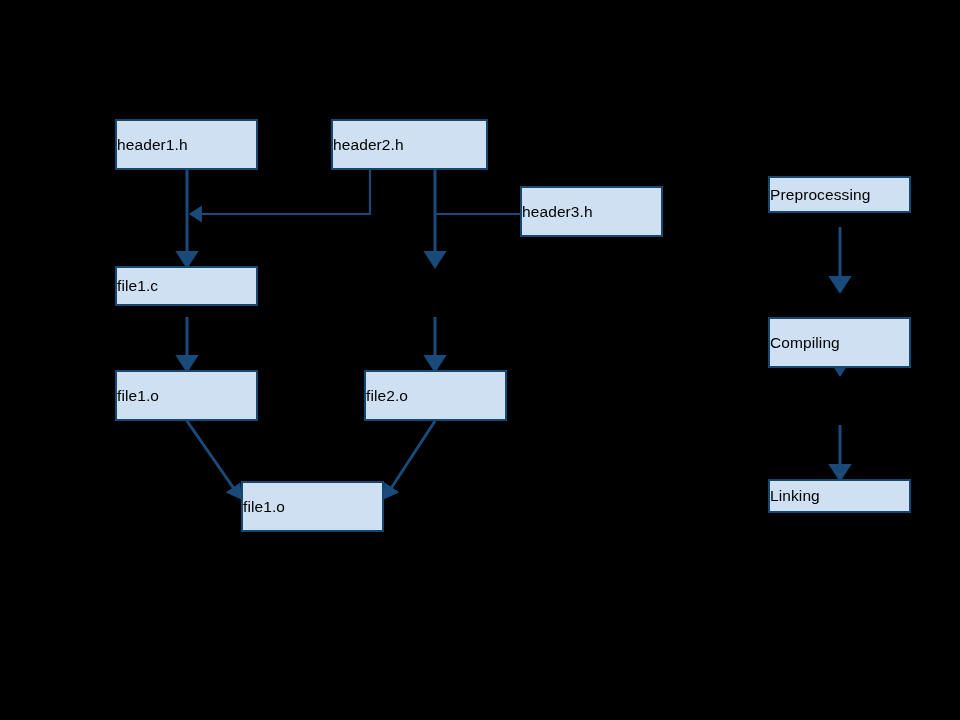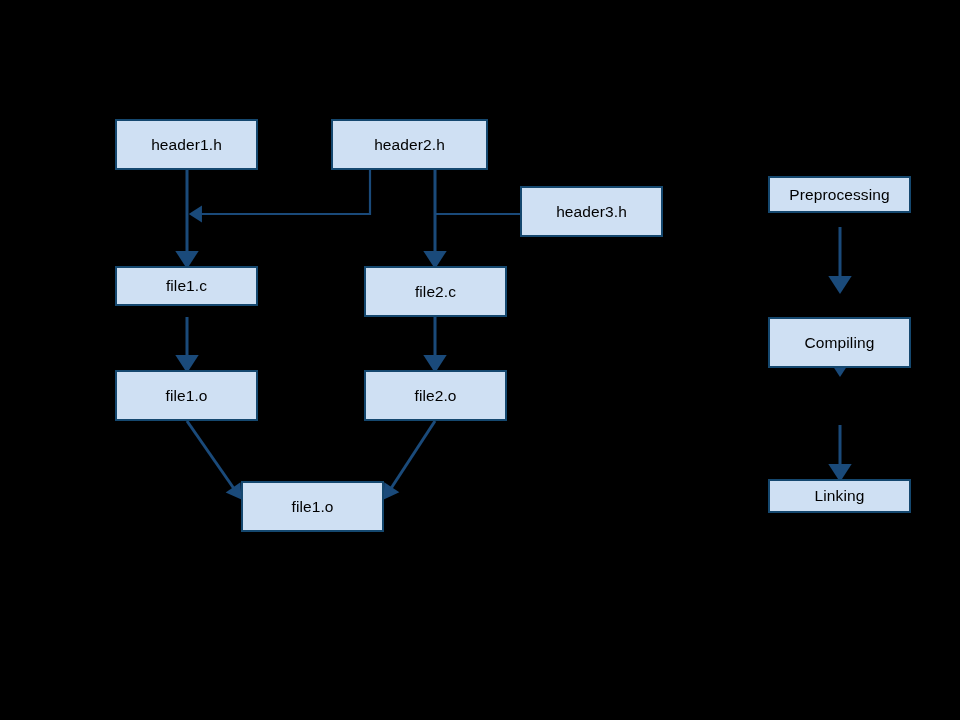--- a/index.html
+++ b/index.html
@@ -27,21 +27,21 @@
     height: 720px;
     pointer-events: none;
   }
   .node {
     position: absolute;
     box-sizing: border-box;
     background: #cfe0f3;
     border: 2px solid #15486f;
     display: flex;
     align-items: center;
-    justify-content: center;
+    justify-content: flex-start;
     color: #000000;
     font-family: "Liberation Sans", sans-serif;
     font-size: 15.5px;
     line-height: 1;
     letter-spacing: 0.1px;
     white-space: nowrap;
     z-index: 2;
   }
   .node-label {
     display: block;
@@ -117,23 +117,20 @@
   </div>
 
   <div class="node" style="left:520px; top:186px; width:143px; height:51px;">
     <span class="node-label">header3.h</span>
   </div>
 
   <div class="node" style="left:115px; top:266px; width:143px; height:40px;">
     <span class="node-label">file1.c</span>
   </div>
 
-  <div class="node" style="left:364px; top:266px; width:143px; height:51px;">
-    <span class="node-label">file2.c</span>
-  </div>
 
   <div class="node" style="left:115px; top:370px; width:143px; height:51px;">
     <span class="node-label">file1.o</span>
   </div>
 
   <div class="node" style="left:364px; top:370px; width:143px; height:51px;">
     <span class="node-label">file2.o</span>
   </div>
 
   <div class="node" style="left:241px; top:481px; width:143px; height:51px;">

